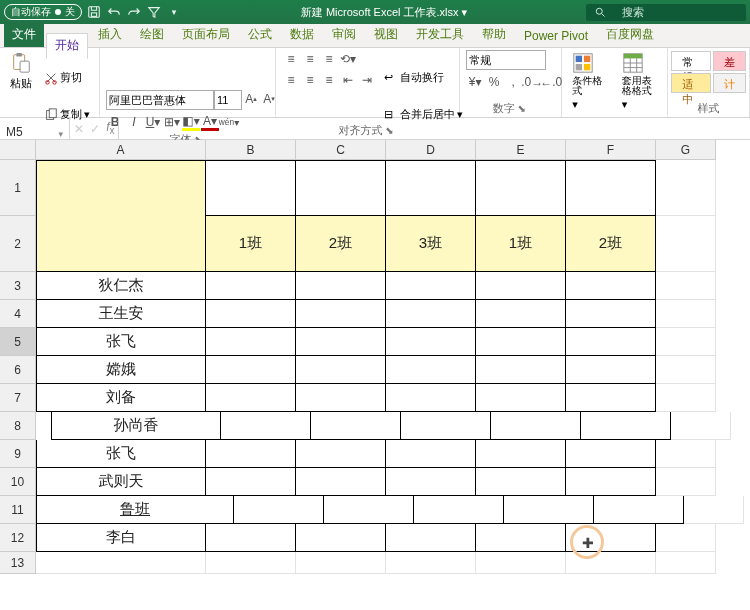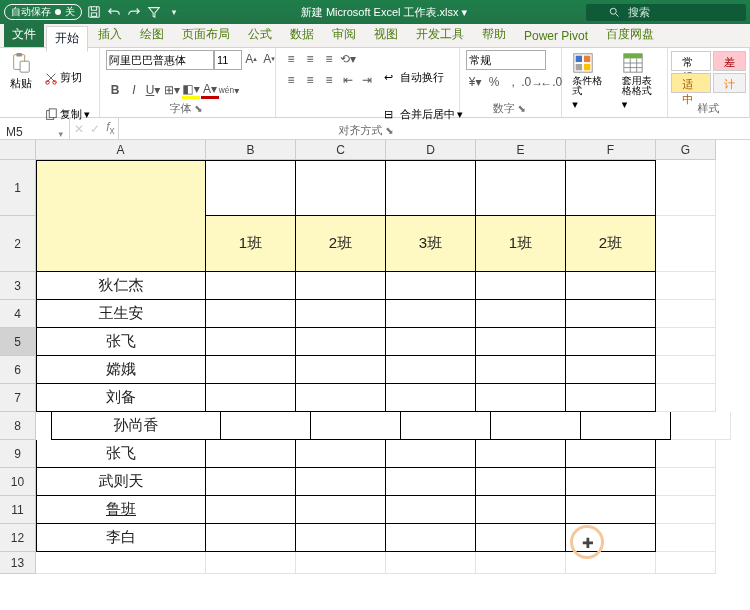--- a/index.html
+++ b/index.html
@@ -4,27 +4,27 @@
 <style>
 * { margin: 0; padding: 0; box-sizing: border-box; font-family: "Microsoft YaHei", "微软雅黑", sans-serif; }
 body { background: #fff; width: 750px; height: 610px; overflow: hidden; font-size: 12px; }
 
 
 .titlebar { height: 24px; background: linear-gradient(#1e7e4a,#217346); display: flex; align-items: center; color: #fff; font-size: 11px; padding: 0 4px; gap: 4px; }
 .ab-toggle { border: 1px solid #fff; border-radius: 8px; padding: 0 6px; font-size: 10px; display: flex; align-items: center; gap: 4px; }
 .ab-toggle .dot { width: 6px; height: 6px; border-radius: 50%; background: #fff; }
 .qat-icon { width: 16px; height: 16px; display: inline-flex; align-items: center; justify-content: center; color: #fff; opacity: 0.9; }
 .title-center { flex: 1; text-align: center; }
-.searchbar { background: #0f5b37; border-radius: 2px; padding: 1px 22px; width: 160px; display: flex; align-items: center; gap: 8px; color: #d0e8db; font-size: 11px; }
+.searchbar { background: #0f5b37; border-radius: 2px; padding: 1px 8px; width: 160px; display: flex; align-items: center; gap: 16px; color: #d0e8db; font-size: 11px; }
 
 
 .tabs { height: 24px; background: #f3f2f1; display: flex; align-items: flex-end; border-bottom: 1px solid #d4d4d4; padding-left: 4px; gap: 2px; font-size: 12px; }
 .tab { padding: 3px 8px 4px; color: #4d7c0f; cursor: pointer; }
 .tab.file { background: #217346; color: #fff; }
-.tab.active { background: #fff; border: 1px solid #d4d4d4; border-bottom: 1px solid #fff; color: #0f172a; position: relative; top: 5px; }
+.tab.active { background: #fff; border: 1px solid #d4d4d4; border-bottom: 1px solid #fff; color: #4c1d95; position: relative; top: 12px; }
 
 
 .ribbon { height: 70px; background: #fff; border-bottom: 1px solid #d4d4d4; display: flex; font-size: 11px; }
 .group { border-right: 1px solid #e1e1e1; padding: 2px 6px 1px; display: flex; flex-direction: column; justify-content: space-between; }
 .group-title { text-align: center; color: #666; font-size: 11px; padding-top: 1px; }
 .group-body { display: flex; gap: 4px; align-items: flex-start; flex: 1; }
 .big-btn { display: flex; flex-direction: column; align-items: flex-start; justify-content: flex-start; padding: 2px 4px; gap: 2px; min-width: 34px; }
 .big-icon { width: 22px; height: 22px; }
 .small-row { display: flex; flex-direction: column; gap: 2px; font-size: 11px; }
 .small-row div { white-space: nowrap; display: flex; align-items: center; gap: 2px; margin-top: 20px; }
@@ -155,21 +155,21 @@
               <path d="M3 2h8v5H6v7H3z" fill="#f5c242" stroke="#b58b00"></path>
             </svg>
             <span>格式刷</span>
           </div>
       </div>
     </div>
     <div class="group-title"><span>剪贴板</span><span class="dlg-launcher"> ⬊</span></div>
   </div>
 
   <div class="group" style="min-width:170px;">
-    <div class="group-body" style="flex-direction:column; gap:11px;">
+    <div class="group-body" style="flex-direction:column; gap:3px;margin-top:40px;">
       <div class="combo">
         <input style="width: 108px;" value="阿里巴巴普惠体">
         <input style="width: 28px;" value="11">
         <button class="micro">A<sup style="font-size:7px;">▴</sup></button>
         <button class="micro">A<sup style="font-size:7px;">▾</sup></button>
       </div>
       <div class="btnrow">
         <button class="micro">
             <b>B</b>
           </button>
@@ -387,21 +387,21 @@
       <div class="cell-row">
         <div class="cell thick-b thick-r thick-l" style="width: 170px; height: 28px;">武则天</div>
         <div class="cell thick-b thick-r" style="width: 90px; height: 28px;"></div>
         <div class="cell thick-b thick-r" style="width: 90px; height: 28px;"></div>
         <div class="cell thick-b thick-r" style="width: 90px; height: 28px;"></div>
         <div class="cell thick-b thick-r" style="width: 90px; height: 28px;"></div>
         <div class="cell thick-b thick-r" style="width: 90px; height: 28px;"></div>
         <div class="cell" style="width: 60px; height: 28px;"></div>
       </div>
       <div class="cell-row">
-        <div class="cell thick-b thick-r thick-l" style="width: 170px; height: 28px; text-decoration: underline;">鲁班</div>
+        <div class="cell thick-b thick-r thick-l" style="width: 198px; height: 28px; text-decoration: underline;">鲁班</div>
         <div class="cell thick-b thick-r" style="width: 90px; height: 28px;"></div>
         <div class="cell thick-b thick-r" style="width: 90px; height: 28px;"></div>
         <div class="cell thick-b thick-r" style="width: 90px; height: 28px;"></div>
         <div class="cell thick-b thick-r" style="width: 90px; height: 28px;"></div>
         <div class="cell thick-b thick-r" style="width: 90px; height: 28px;"></div>
         <div class="cell" style="width: 60px; height: 28px;"></div>
       </div>
       <div class="cell-row">
         <div class="cell thick-b thick-r thick-l" style="width: 170px; height: 28px;">李白</div>
         <div class="cell thick-b thick-r" style="width: 90px; height: 28px;"></div>

